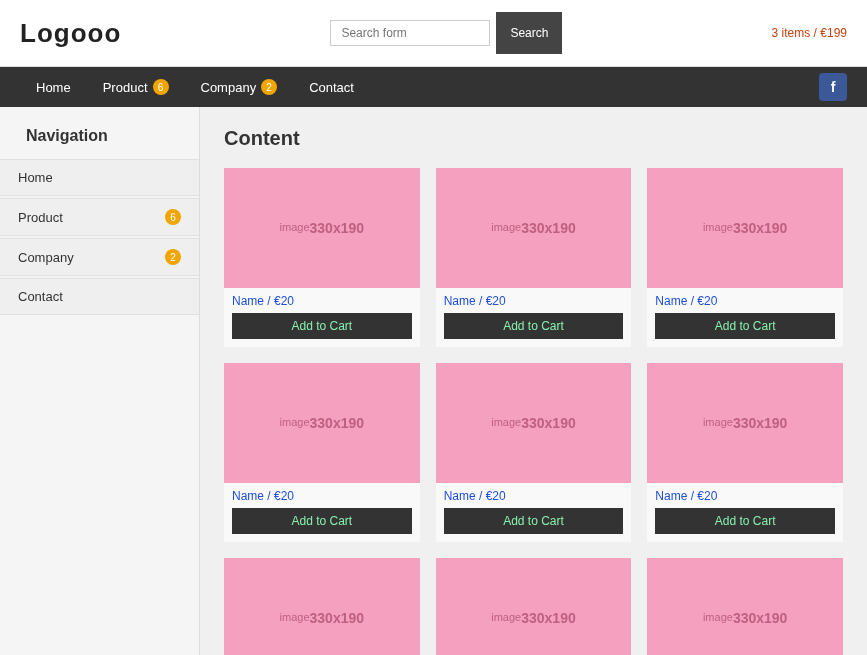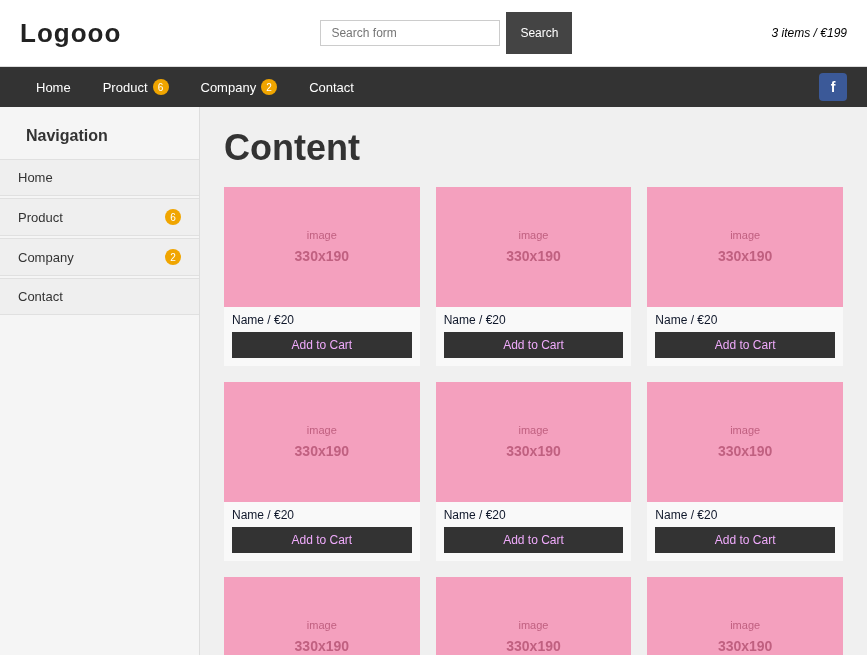--- a/index.html
+++ b/index.html
@@ -33,36 +33,35 @@
     }
     .search-area {
       display: flex;
       align-items: center;
       gap: 6px;
     }
     .search-input {
       border: 1px solid #ccc;
       padding: 5px 10px;
       font-size: 12px;
-      width: 180px;
+      width: 160px;
       color: #999;
       outline: none;
     }
     .search-button {
       background: #444;
       color: #fff;
       border: none;
       padding: 14px 14px;
       font-size: 12px;
       cursor: pointer;
     }
     .cart-info {
       font-size: 12px;
-      color: #000000;
-      font-style: italic;
+      color: #c2410c;
     }
     
     .nav-bar {
       background: #333;
       padding: 0 20px;
       display: flex;
       align-items: center;
       justify-content: space-between;
     }
     .nav-items {
@@ -148,38 +147,37 @@
       align-items: center;
       justify-content: center;
     }
     
     .content-area {
       flex: 1;
       padding: 20px 24px;
       background: #f0f0f0;
     }
     .content-title {
-      font-size: 36px;
+      font-size: 20px;
       font-weight: bold;
       color: #333;
       margin-bottom: 18px;
     }
     .products-grid {
       display: grid;
       grid-template-columns: repeat(3, 1fr);
       gap: 16px;
     }
     .product-card {
       background: #fff;
     }
     .product-image {
       background: #f4a0be;
       height: 120px;
       display: flex;
-      flex-direction: column;
       align-items: center;
       justify-content: center;
       color: #c06080;
       font-size: 12px;
       line-height: 1.6;
       text-align: center;
     }
     .product-image .img-label {
       font-size: 11px;
       color: #c06080;
@@ -188,27 +186,27 @@
       font-size: 14px;
       font-weight: bold;
       color: #c06080;
     }
     .product-info {
       padding: 6px 8px 8px 8px;
       background: #f9f9f9;
     }
     .product-name {
       font-size: 12px;
-      color: #0f172a;
+      color: #1d4ed8;
       margin-bottom: 5px;
     }
     .add-to-cart-btn {
       width: 100%;
       background: #333;
-      color: #f0abfc;
+      color: #86efac;
       border: none;
       padding: 6px 0;
       font-size: 12px;
       cursor: pointer;
       text-align: center;
     }
   </style>
 </head>
 <body>
 

